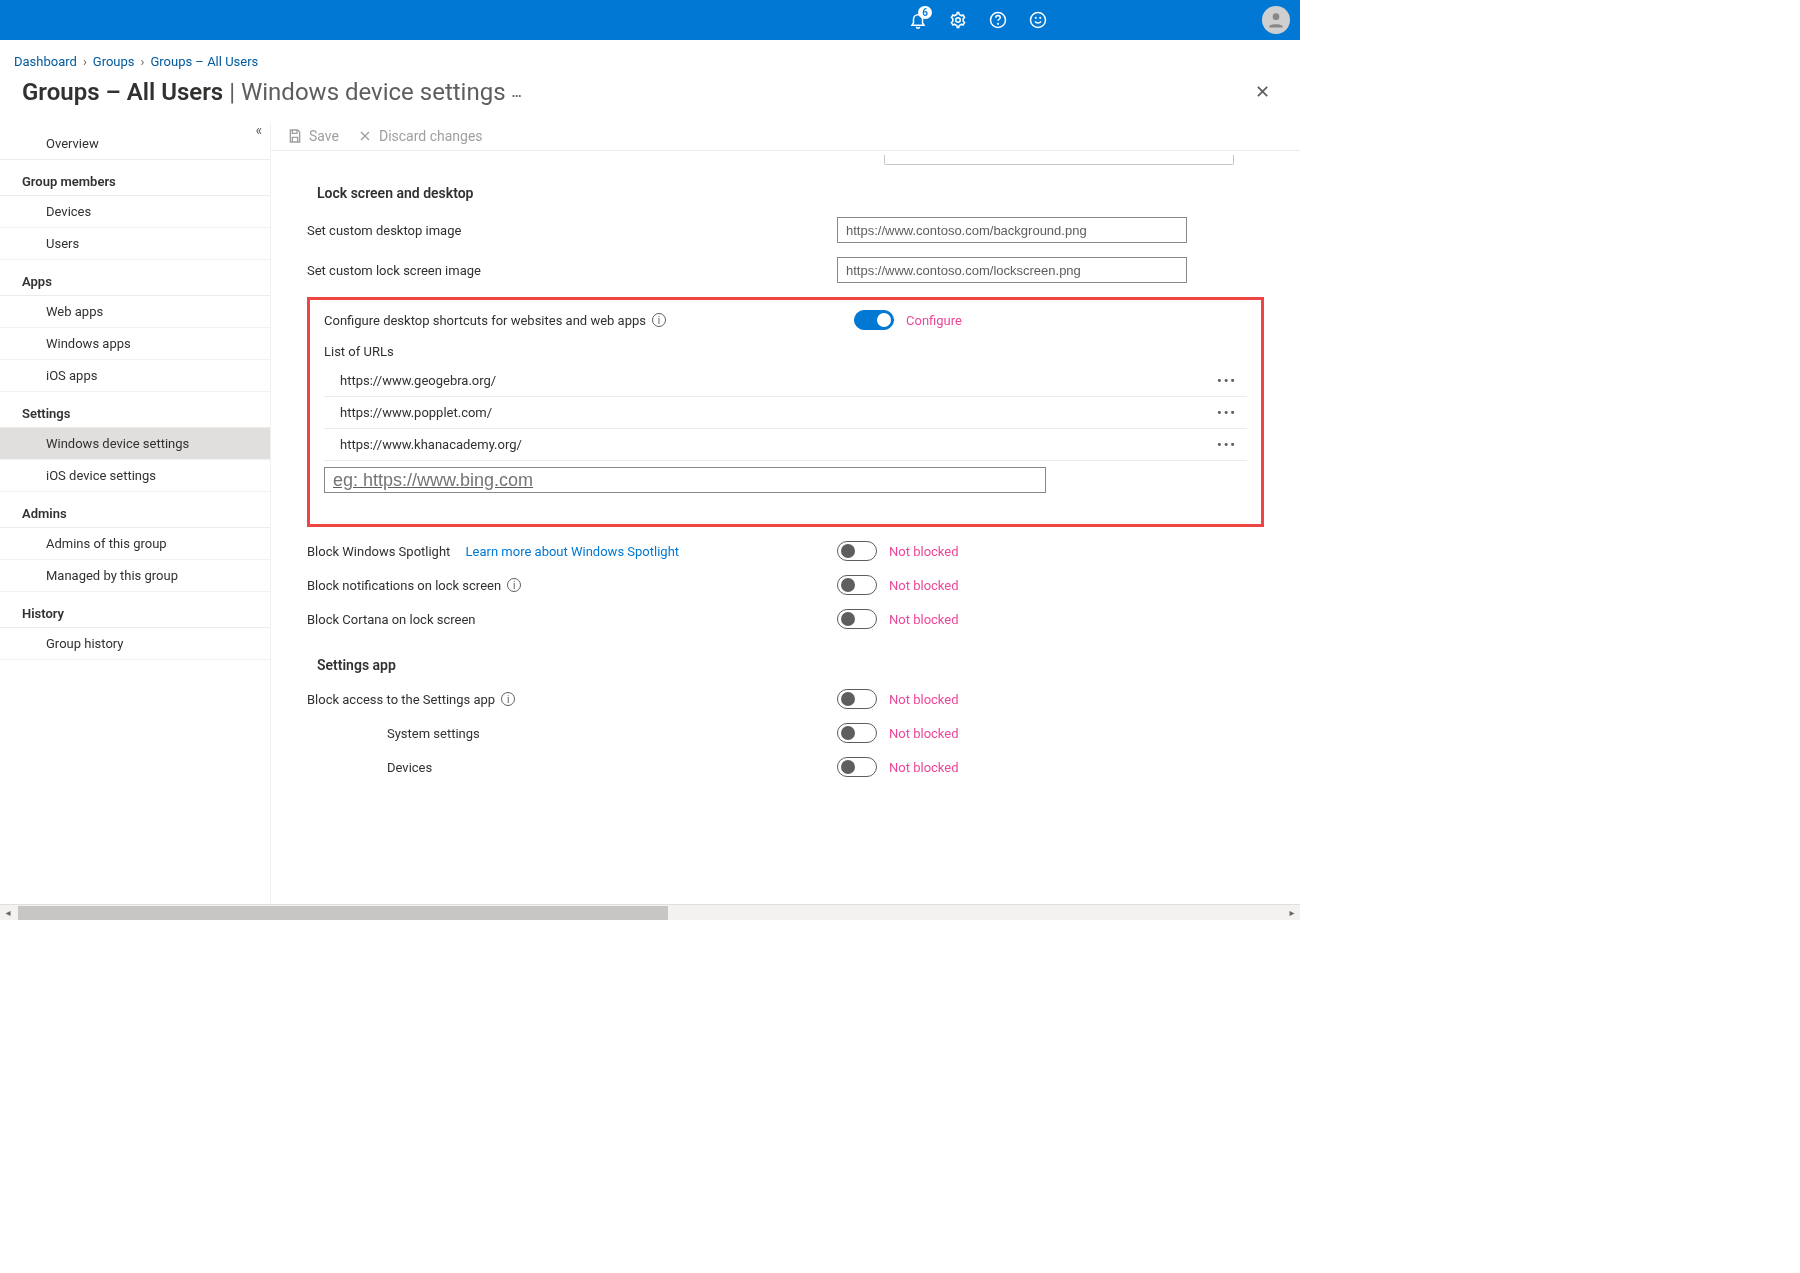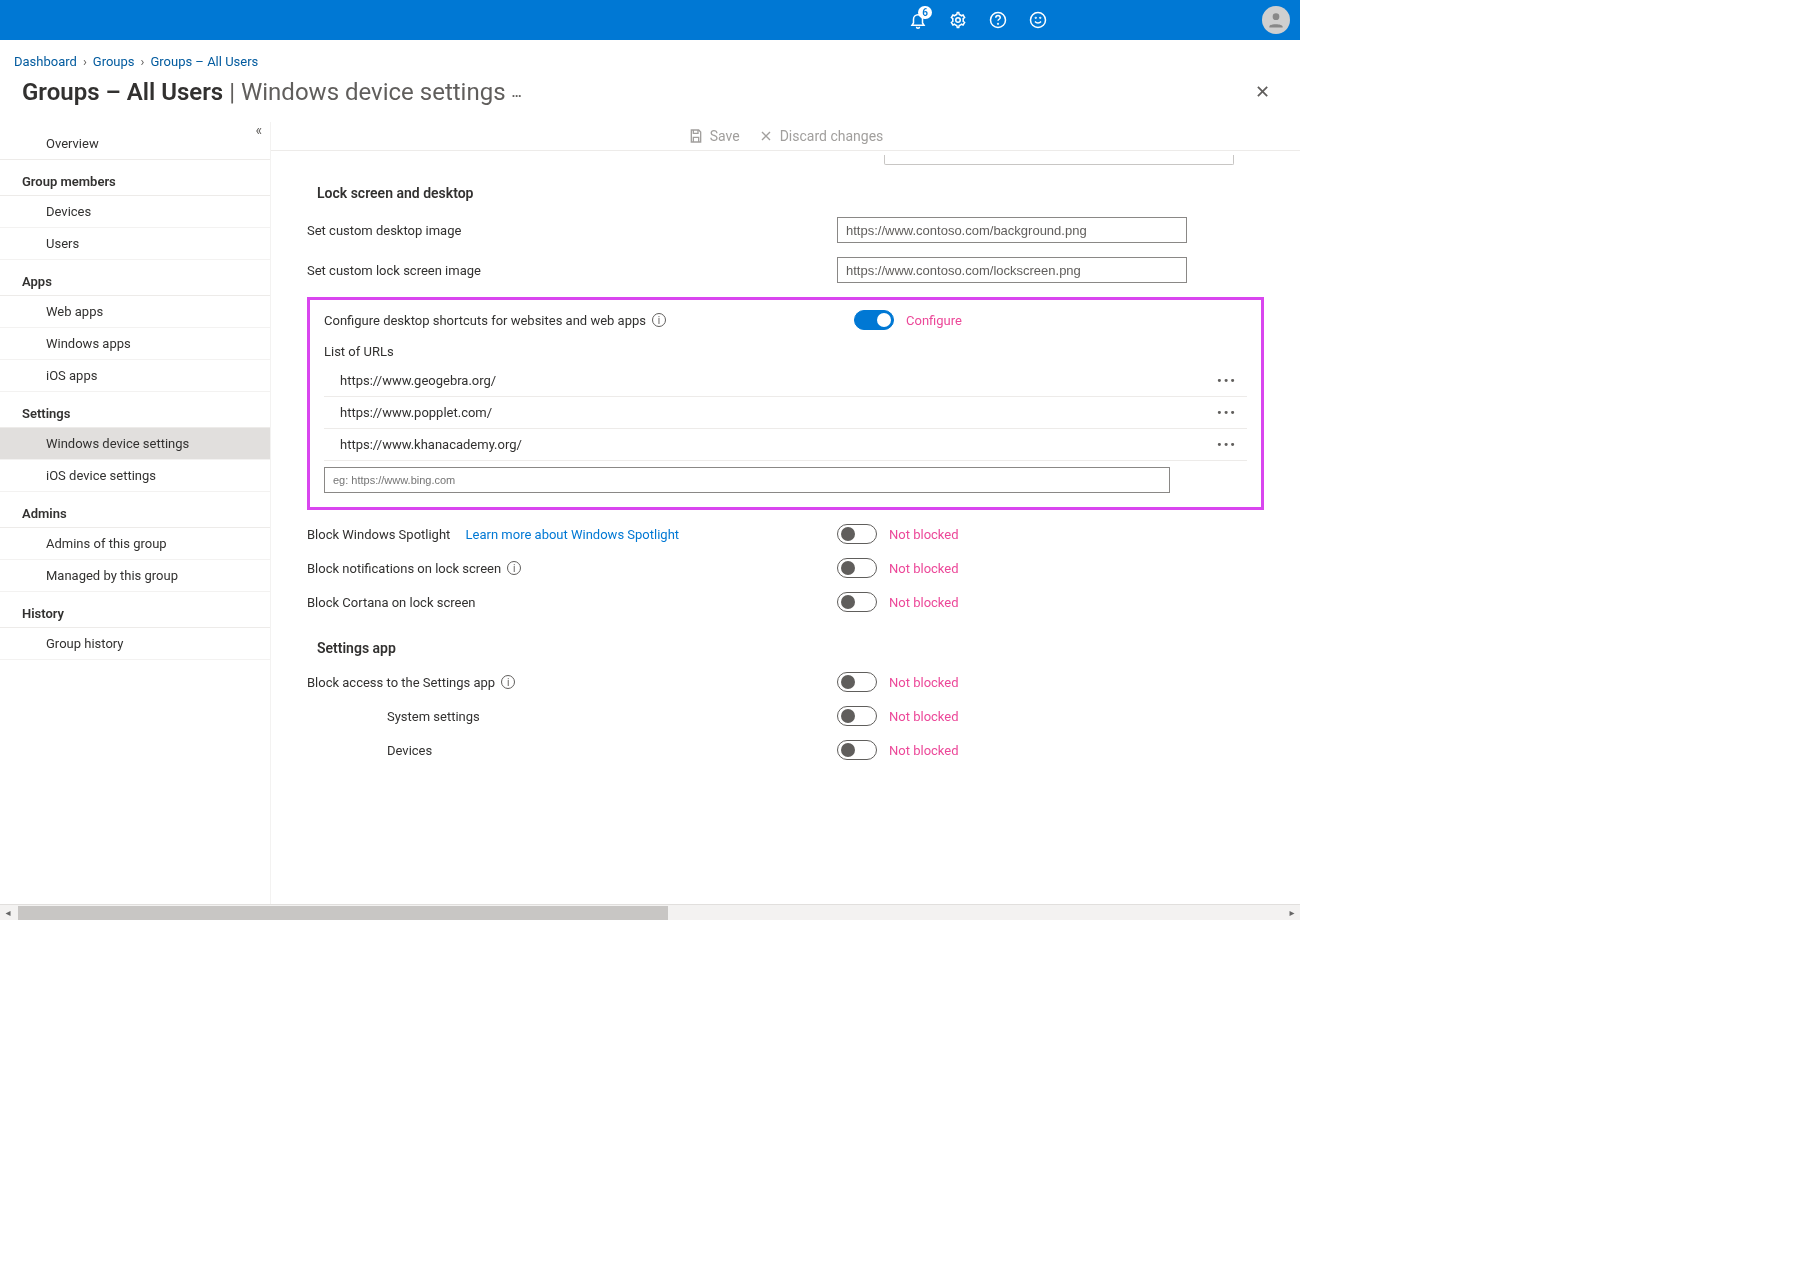--- a/index.html
+++ b/index.html
@@ -81,21 +81,21 @@
   .side-item.active { background:#e1dfdd; font-weight:400; }
 
   
   .main {
     flex:1; position:relative; border-left:1px solid #f3f2f1;
     display:flex; flex-direction:column;
   }
   .toolbar {
     display:flex; align-items:center; gap:18px;
     padding: 6px 16px; border-bottom:1px solid #edebe9;
-    color:#a19f9d; font-size:14px;justify-content:center;
+    color:#a19f9d; font-size:14px;
   }
   .toolbar .tbtn { display:flex; align-items:center; gap:6px; cursor:pointer;}
   .scroll {
     overflow-y:auto; flex:1; padding: 24px 36px 40px 36px; position:relative;
   }
   .scroll::-webkit-scrollbar { width:16px; }
   .scroll::-webkit-scrollbar-thumb { background:#c8c6c4; }
 
   .section-title { font-weight:600; font-size:14px; margin: 10px 10px 16px; }
   .field-row {
@@ -105,21 +105,21 @@
   .field-label { width: 530px; font-size:13px; color:#323130; display:flex; align-items:center; gap:6px;}
   .field-label .sub { padding-left: 80px; }
   .field-input {
     width: 350px; height: 26px; border:1px solid #8a8886; padding:2px 8px;
     font-size:13px; color:#323130;
   }
   .field-input.gray { color:#605e5c; }
 
   
   .highlight-box {
-    border:3px solid #d946ef; padding:10px 14px 14px; margin-bottom:14px;margin-top:13px;
+    border:3px solid #ef4444; padding:10px 14px 31px; margin-bottom:14px;margin-top:13px;
   }
 
   
   .toggle-wrap { display:flex; align-items:center; gap:12px; }
   .toggle {
     width:40px; height:20px; border-radius:10px; position:relative; cursor:pointer;
     background:#fff; border:1px solid #605e5c;
   }
   .toggle .knob {
     position:absolute; top:2px; left:3px; width:14px; height:14px;
@@ -131,22 +131,22 @@
 
   
   .url-section-label { font-size:13px; margin:14px 0 6px; }
   .url-row {
     display:flex; align-items:center; justify-content:space-between;
     padding:8px 10px 8px 16px; border-bottom:1px solid #edebe9;
     font-size:13px;
   }
   .url-more { color:#605e5c; cursor:pointer; letter-spacing:2px; font-weight:700;}
   .url-add-input {
-    width: 846px; height:26px; border:1px solid #8a8886; padding:2px 8px;
-    font-size:11px; color:#605e5c; margin-top:6px;
+    width: 722px; height:26px; border:1px solid #8a8886; padding:2px 8px;
+    font-size:18px; color:#605e5c; margin-top:6px;text-decoration:underline;
   }
 
   .info-icon {
     display:inline-flex; width:14px; height:14px; border:1px solid #605e5c;
     border-radius:50%; font-size:10px; align-items:center;justify-content:center;
     color:#605e5c;
   }
   a.learn { color:#0078d4; text-decoration:none; cursor:pointer; }
 
   

